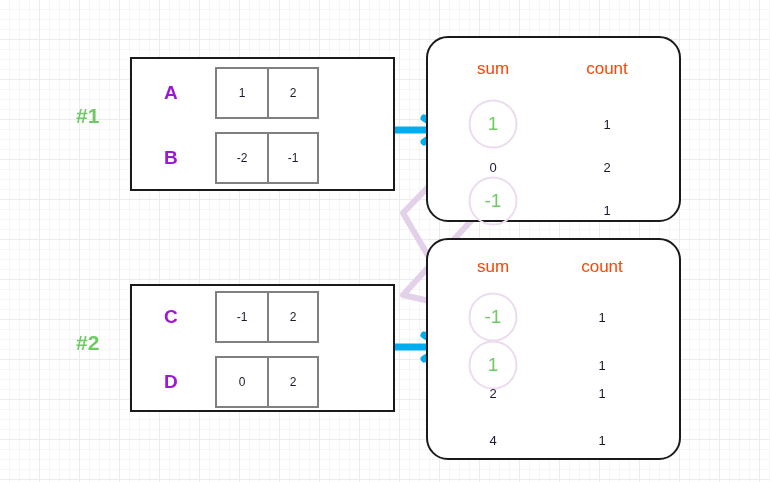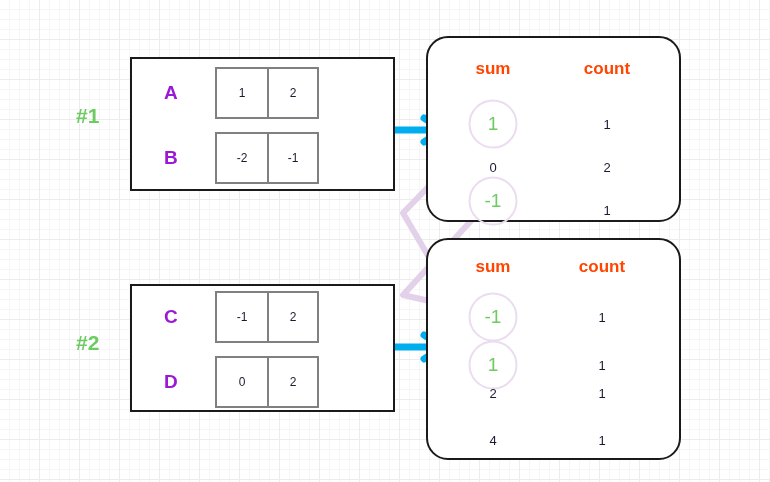--- a/index.html
+++ b/index.html
@@ -106,21 +106,21 @@
     border-radius: 22px;
     background: #ffffff;
   }
   #result-box-1 { left: 426px; top: 36px; width: 255px; height: 186px; }
   #result-box-2 { left: 426px; top: 238px; width: 255px; height: 222px; }
 
   .table-head {
     position: absolute;
     font-size: 17px;
     color: #ff4500;
-    font-weight: bold;
+    font-weight: normal;
     white-space: nowrap;
     text-align: center;
     transform: translateX(-50%);
   }
   .cell-value {
     position: absolute;
     font-size: 13px;
     color: #1a1a30;
     white-space: nowrap;
     text-align: center;

